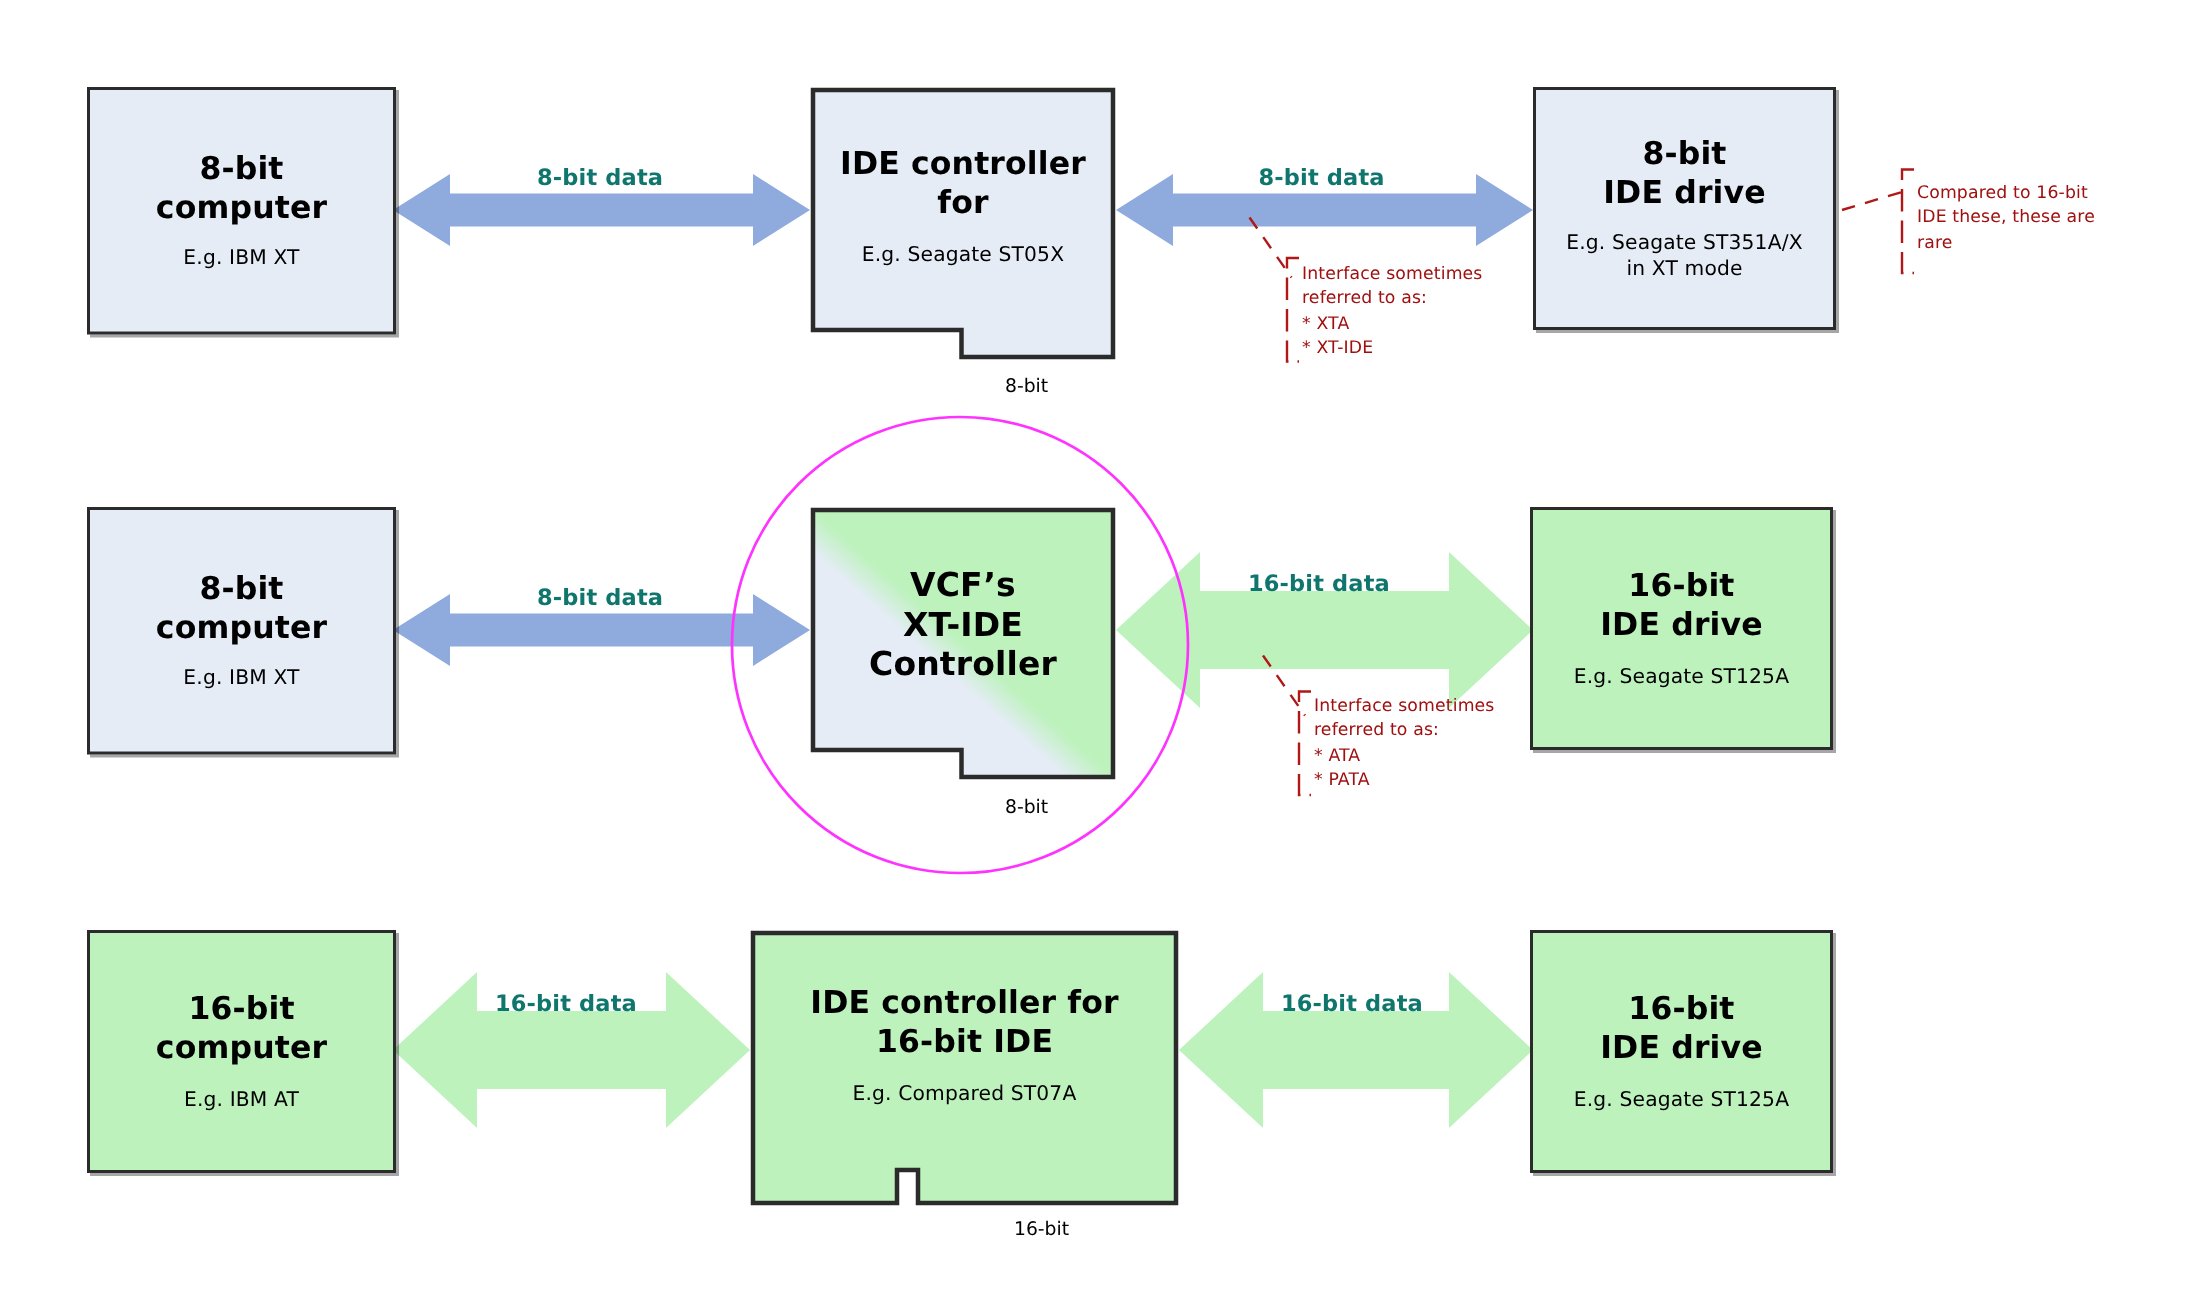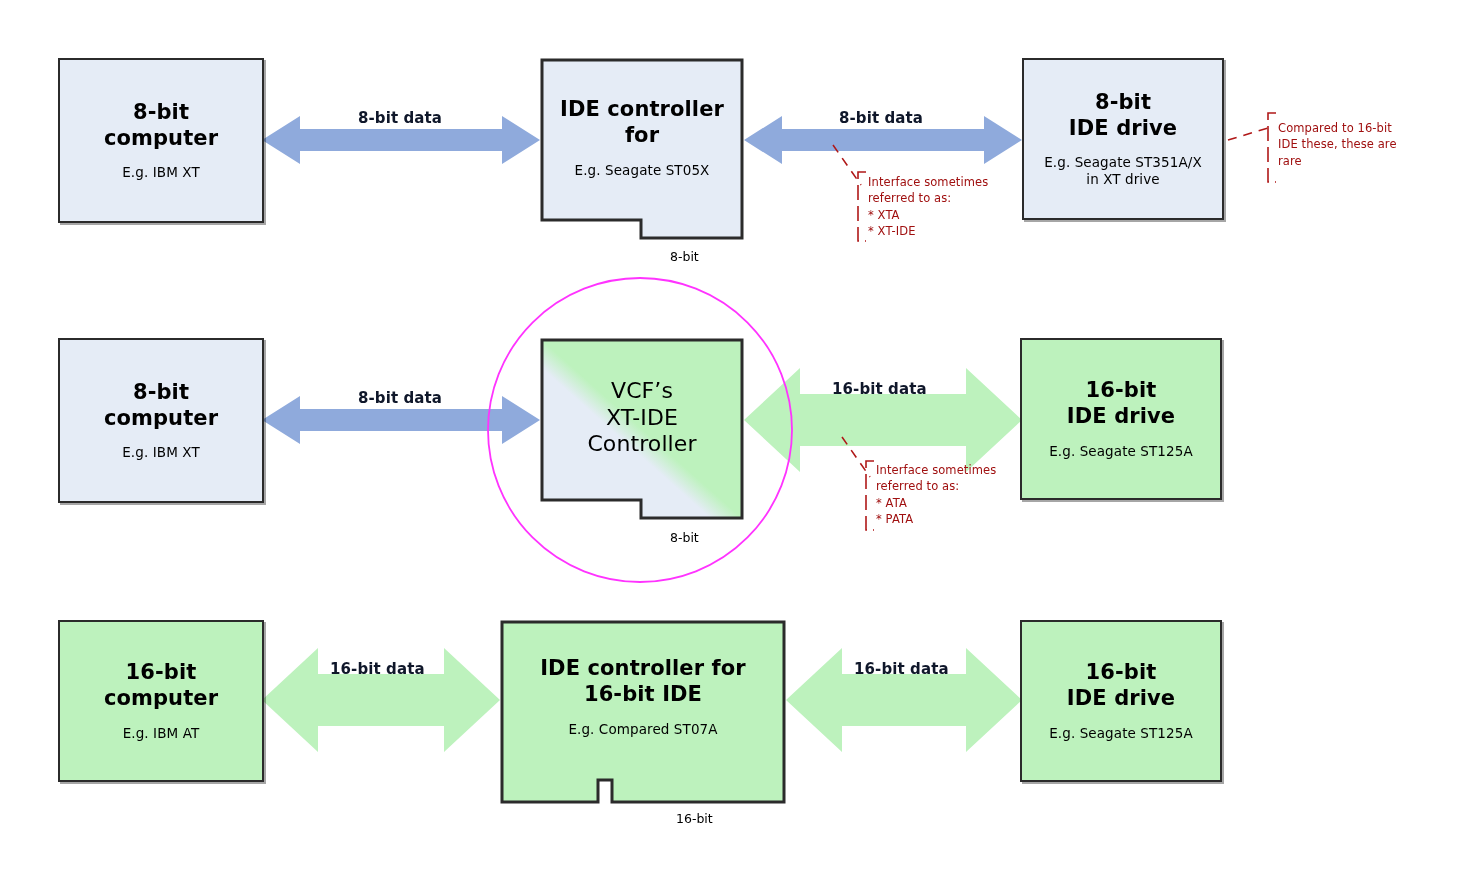--- a/index.html
+++ b/index.html
@@ -16,27 +16,27 @@
   .node{position:absolute;z-index:2;box-sizing:border-box;
         border:2px solid #2b2b2b;
         box-shadow:2px 2px 0 rgba(0,0,0,.35);}
   .node .inner{
      position:absolute;left:0;top:0;right:0;bottom:0;
      display:flex;flex-direction:column;align-items:center;justify-content:center;
      text-align:center;color:#000;
   }
   .node.shaped{border:none;box-shadow:none;background:transparent !important;}
   .title{font-size:21px;font-weight:bold;line-height:1.22;letter-spacing:.1px;}
-  .title.thin{font-weight:normal;font-size:22px;}
+  .title.thin{font-weight:bold;font-size:22px;}
   .sub{font-size:13.5px;font-weight:normal;margin-top:13px;line-height:1.25;letter-spacing:.1px;}
 
   .fill-blue{background:#e5ecf6;}
   .fill-green{background:#bdf2bd;}
 
-  .arrowlabel{position:absolute;z-index:4;font-size:15px;font-weight:bold;color:#0f172a;
+  .arrowlabel{position:absolute;z-index:4;font-size:15px;font-weight:bold;color:#0f766e;
      white-space:nowrap;letter-spacing:.1px;}
   .connlabel{position:absolute;z-index:4;font-size:12.5px;color:#000;white-space:nowrap;}
 
   .note{position:absolute;z-index:5;color:#a01010;font-size:11.5px;line-height:1.42;
         white-space:nowrap;letter-spacing:.1px;}
   .note div{margin:0;padding:0;}
 </style>
 </head>
 <body>
 
@@ -81,21 +81,21 @@
   <div class="connlabel" style="left:670px;top:249px;">8-bit</div>
 
   <div class="node fill-blue" style="left:1022px;top:58px;width:202px;height:162px;">
     <div class="inner">
       <div class="title">
         <div>8-bit</div>
         <div>IDE drive</div>
       </div>
       <div class="sub">
         <div>E.g.  Seagate ST351A/X</div>
-        <div>in XT drive</div>
+        <div>in XT mode</div>
       </div>
     </div>
   </div>
 
   <div class="node fill-blue" style="left:58px;top:338px;width:206px;height:165px;">
     <div class="inner">
       <div class="title">
         <div>8-bit</div>
         <div>computer</div>
       </div>

